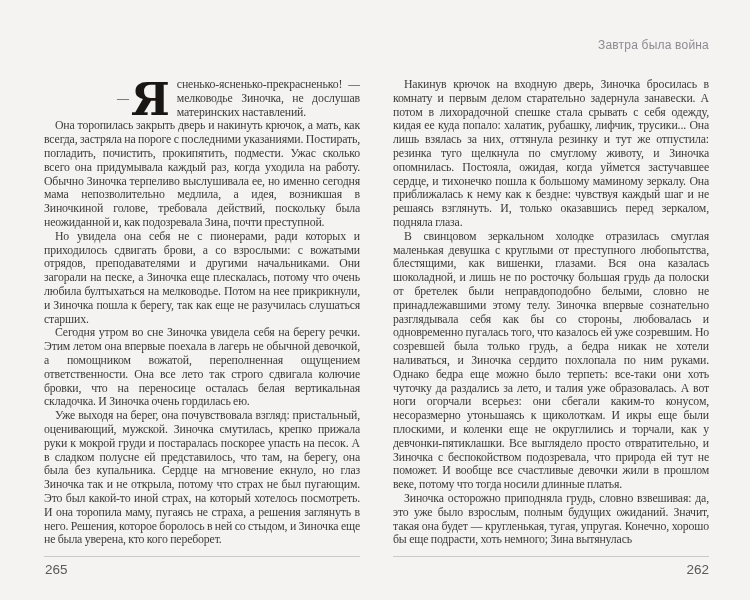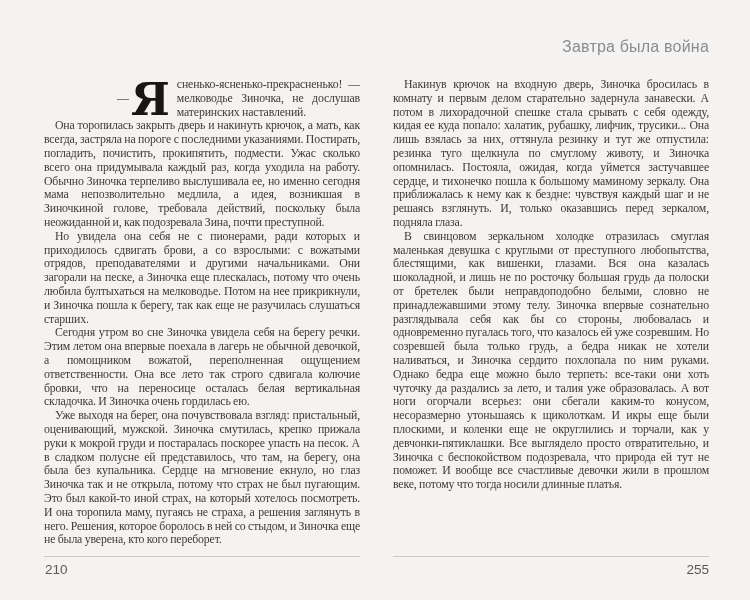--- a/index.html
+++ b/index.html
@@ -11,21 +11,21 @@
     overflow: hidden;
   }
   .spread { position: relative; width: 750px; height: 600px; }
   .page { position: absolute; top: 0; width: 316px; height: 600px; }
   .page.left  { left: 44px; }
   .page.right { left: 393px; }
 
   .running-header {
     position: absolute; top: 38px; right: 0;
     font-family: "Liberation Sans", sans-serif;
-    font-size: 16px; letter-spacing: 0.2px;
+    font-size: 12px; letter-spacing: 0.2px;
     color: var(--running-header, #8b8b92);
   }
 
   .page-body {
     position: absolute; top: 78px; left: 0; right: 0;
     height: 478px; overflow: hidden;
     font-size: 11.8px; line-height: 13.8px;
     letter-spacing: -0.15px; word-spacing: -0.3px;
     text-align: justify;
     hyphens: auto; -webkit-hyphens: auto;
@@ -71,28 +71,29 @@
             <span class="dc-letter">Я</span>
           </span><span>сненько-ясненько-прекрасненько! — мелководье Зиночка, не дослушав материнских наставлений.</span></p>
       <div>
           <p class="para indent">Она торопилась закрыть дверь и накинуть крючок, а мать, как всегда, застряла на пороге с последними указаниями. Постирать, погладить, почистить, прокипятить, подмести. Ужас сколько всего она придумывала каждый раз, когда уходила на работу. Обычно Зиночка терпеливо выслушивала ее, но именно сегодня мама непозволительно медлила, а идея, возникшая в Зиночкиной голове, требовала действий, поскольку была неожиданной и, как подозревала Зина, почти преступной.</p>
           <p class="para indent">Но увидела она себя не с пионерами, ради которых и приходилось сдвигать брови, а со взрослыми: с вожатыми отрядов, преподавателями и другими начальниками. Они загорали на песке, а Зиночка еще плескалась, потому что очень любила бултыхаться на мелководье. Потом на нее прикрикнули, и Зиночка пошла к берегу, так как еще не разучилась слушаться старших.</p>
           <p class="para indent">Сегодня утром во сне Зиночка увидела себя на берегу речки. Этим летом она впервые поехала в лагерь не обычной девочкой, а помощником вожатой, переполненная ощущением ответственности. Она все лето так строго сдвигала колючие бровки, что на переносице осталась белая вертикальная складочка. И Зиночка очень гордилась ею.</p>
           <p class="para indent">Уже выходя на берег, она почувствовала взгляд: пристальный, оценивающий, мужской. Зиночка смутилась, крепко прижала руки к мокрой груди и постаралась поскорее упасть на песок. А в сладком полусне ей представилось, что там, на берегу, она была без купальника. Сердце на мгновение екнуло, но глаз Зиночка так и не открыла, потому что страх не был пугающим. Это был какой-то иной страх, на который хотелось посмотреть. И она торопила маму, пугаясь не страха, а решения заглянуть в него. Решения, которое боролось в ней со стыдом, и Зиночка еще не была уверена, кто кого переборет.</p>
         </div>
     </div>
     <div class="footer-rule"></div>
-    <div class="page-number">210</div>
+    <div class="page-number">265</div>
   </div>
 
   <div class="page right">
     <div class="running-header">Завтра была война</div>
     <div class="page-body">
       <div>
           <p class="para indent">Накинув крючок на входную дверь, Зиночка бросилась в комнату и первым делом старательно задернула занавески. А потом в лихорадочной спешке стала срывать с себя одежду, кидая ее куда попало: халатик, рубашку, лифчик, трусики... Она лишь взялась за них, оттянула резинку и тут же отпустила: резинка туго щелкнула по смуглому животу, и Зиночка опомнилась. Постояла, ожидая, когда уймется застучавшее сердце, и тихонечко пошла к большому маминому зеркалу. Она приближалась к нему как к бездне: чувствуя каждый шаг и не решаясь взглянуть. И, только оказавшись перед зеркалом, подняла глаза.</p>
           <p class="para indent">В свинцовом зеркальном холодке отразилась смуглая маленькая девушка с круглыми от преступного любопытства, блестящими, как вишенки, глазами. Вся она казалась шоколадной, и лишь не по росточку большая грудь да полоски от бретелек были неправдоподобно белыми, словно не принадлежавшими этому телу. Зиночка впервые сознательно разглядывала себя как бы со стороны, любовалась и одновременно пугалась того, что казалось ей уже созревшим. Но созревшей была только грудь, а бедра никак не хотели наливаться, и Зиночка сердито похлопала по ним руками. Однако бедра еще можно было терпеть: все-таки они хоть чуточку да раздались за лето, и талия уже образовалась. А вот ноги огорчали всерьез: они сбегали каким-то конусом, несоразмерно утоньшаясь к щиколоткам. И икры еще были плоскими, и коленки еще не округлились и торчали, как у девчонки-пятиклашки. Все выглядело просто отвратительно, и Зиночка с беспокойством подозревала, что природа ей тут не поможет. И вообще все счастливые девочки жили в прошлом веке, потому что тогда носили длинные платья.</p>
+          <p class="para indent">Зиночка осторожно приподняла грудь, словно взвешивая: да, это уже было взрослым, полным будущих ожиданий. Значит, такая она будет — кругленькая, тугая, упругая. Конечно, хорошо бы еще подрасти, хоть немного; Зина вытянулась</p>
         </div>
     </div>
     <div class="footer-rule"></div>
-    <div class="page-number">255</div>
+    <div class="page-number">262</div>
   </div>
 
 </div>
 
 </body></html>

